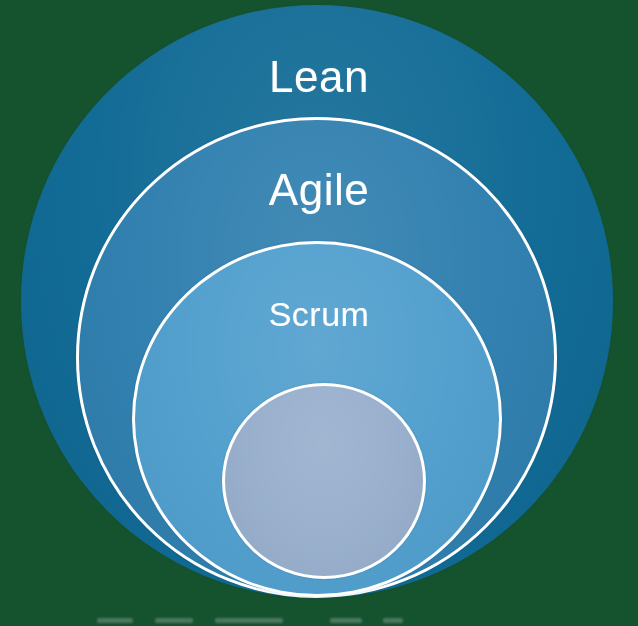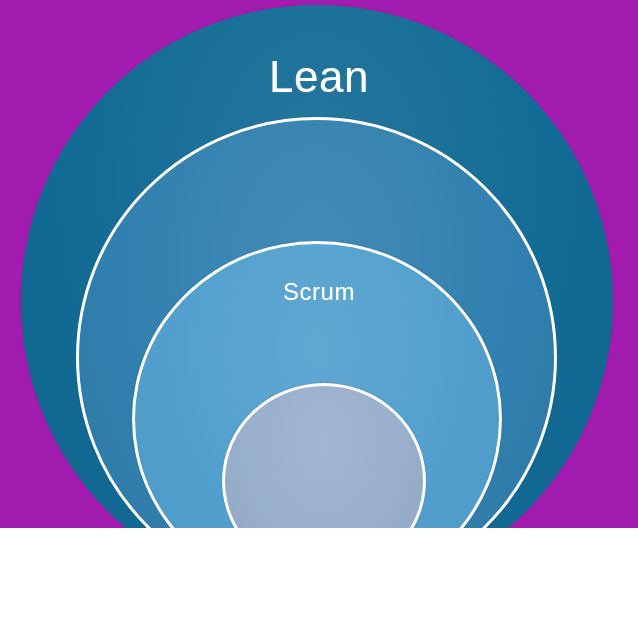--- a/index.html
+++ b/index.html
@@ -3,22 +3,22 @@
 <meta charset="utf-8">
 <style>
   html, body { margin: 0; padding: 0; }
   body {
     font-family: "Liberation Sans", sans-serif;
     background: #ffffff;
   }
   .stage {
     position: relative;
     width: 638px;
-    height: 528px;
-    background: #a21caf;
+    height: 626px;
+    background: #14532d;
     overflow: hidden;
   }
   .circle {
     position: absolute;
     border-radius: 50%;
     box-sizing: border-box;
     background-image: radial-gradient(ellipse at 50% 30%,
       rgba(255,255,255,0.10) 0%, rgba(255,255,255,0.02) 55%, rgba(0,0,0,0.05) 100%);
     box-shadow: 0 0 2px rgba(30,70,100,0.25);
   }
@@ -34,21 +34,21 @@
     width: 100%;
     text-align: center;
     color: #ffffff;
     letter-spacing: 0.5px;
     text-shadow: 0 0 1px rgba(255,255,255,0.35);
     user-select: none;
     white-space: nowrap;
   }
   #label-lean  { top: 55px;  font-size: 44px; line-height: 44px; }
   #label-agile { top: 168px; font-size: 44px; line-height: 44px; }
-  #label-scrum { top: 274px; font-size: 24px; line-height: 36px; }
+  #label-scrum { top: 296px; font-size: 34px; line-height: 36px; }
   #label-xp    { top: 457px; font-size: 34px; line-height: 36px;
                  left: 222px; width: 204px; }
 
   
   .caption-fragment {
     position: absolute;
     top: 618px;
     height: 5px;
     background: #b6bcc2;
     opacity: 0.35;
@@ -69,20 +69,21 @@
   <div class="circle" id="circle-lean" style="background-color: rgb(14, 105, 148);"></div>
 
   <div class="circle bordered" id="circle-agile" style="background-color: rgb(46, 126, 174);"></div>
 
   <div class="circle bordered" id="circle-scrum" style="background-color: rgb(79, 158, 205);"></div>
 
   <div class="circle bordered" id="circle-xp" style="background-color: rgb(151, 174, 204);"></div>
 
   <div class="ring-label" id="label-lean">Lean</div>
 
+  <div class="ring-label" id="label-agile">Agile</div>
 
   <div class="ring-label" id="label-scrum">Scrum</div>
 
 
   <div class="caption-fragment" id="frag-1"></div>
   <div class="caption-fragment" id="frag-2"></div>
   <div class="caption-fragment" id="frag-3"></div>
   <div class="caption-fragment" id="frag-4"></div>
   <div class="caption-fragment" id="frag-5"></div>
 

